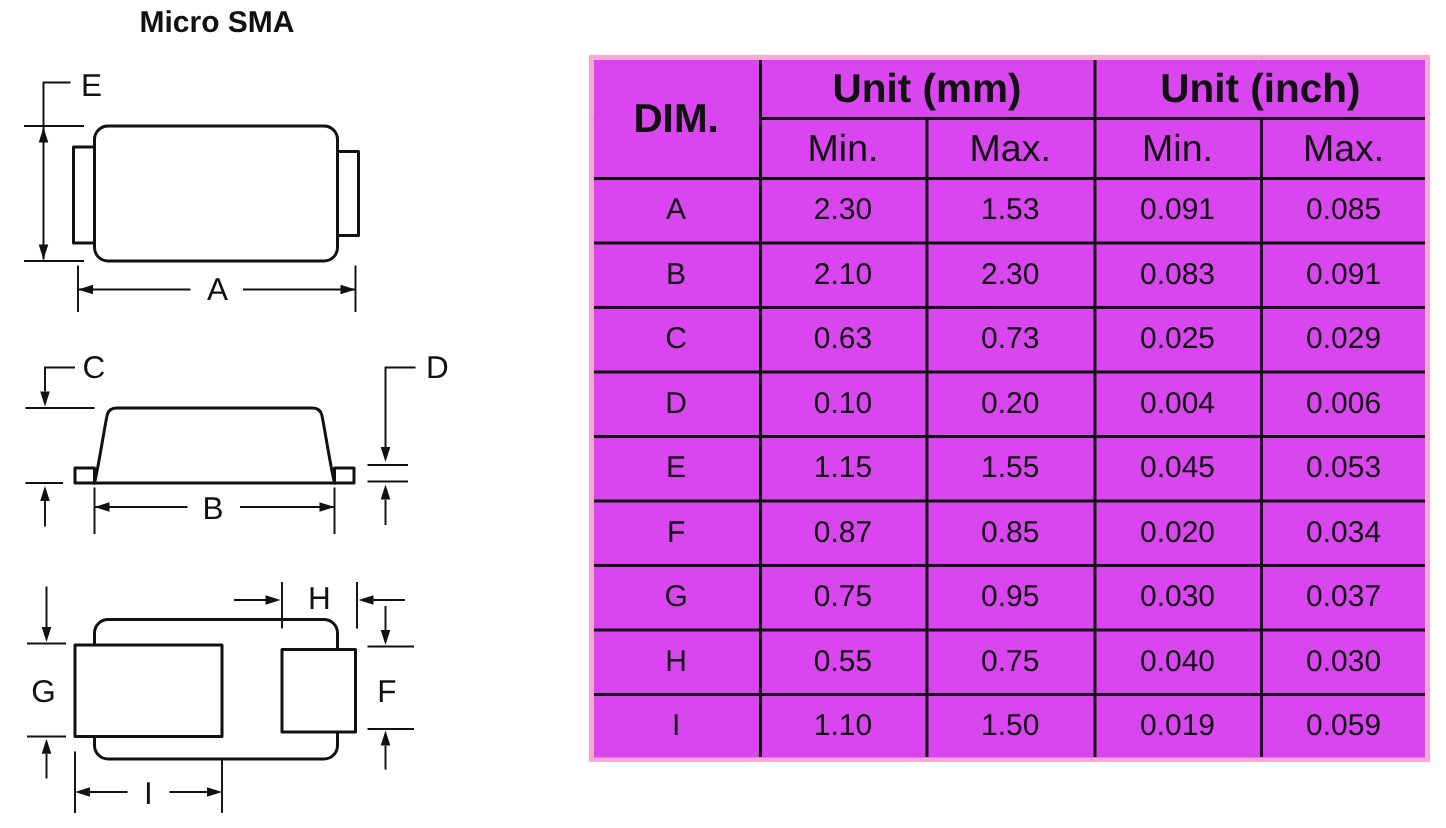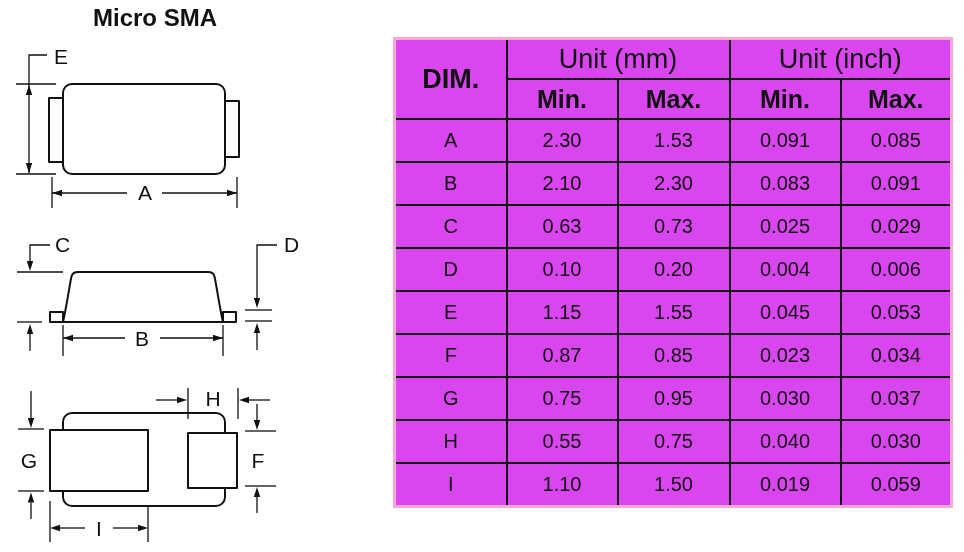--- a/index.html
+++ b/index.html
@@ -9,21 +9,21 @@
     height: 552px;
     background: #ffffff;
     font-family: "Liberation Sans", sans-serif;
     color: #111111;
     overflow: hidden;
   }
   .title {
     position: absolute;
     left: 93px;
     top: 4px;
-    font-size: 24px;
+    font-size: 20px;
     font-weight: bold;
     color: #111111;
     white-space: nowrap;
   }
   svg.drawings {
     position: absolute;
     left: 0;
     top: 0;
   }
   svg.drawings .shape {
@@ -57,23 +57,23 @@
     border: 3px solid #f9a8d4;
   }
   table.dim-table th, table.dim-table td {
     border: 2px solid #111111;
     text-align: center;
     vertical-align: middle;
     padding: 0;
     font-family: "Liberation Sans", sans-serif;
     color: #111111;
   }
-  table.dim-table th.h-unit { font-size: 27px; font-weight: normal; height: 38px; }
+  table.dim-table th.h-unit { font-size: 27px; font-weight: bold; height: 38px; }
   table.dim-table th.h-dim  { font-size: 27px; font-weight: bold; }
-  table.dim-table th.h-mm   { font-size: 25px; font-weight: bold; height: 38px; }
+  table.dim-table th.h-mm   { font-size: 25px; font-weight: normal; height: 38px; }
   table.dim-table td { font-size: 20px; font-weight: normal; height: 41px; }
 </style>
 </head>
 <body>
 
 <div class="page">
 
   <div class="title">Micro SMA</div>
 
   <svg class="drawings" width="330" height="552" viewBox="0 0 330 552">
@@ -240,21 +240,21 @@
         <td>E</td>
         <td>1.15</td>
         <td>1.55</td>
         <td>0.045</td>
         <td>0.053</td>
       </tr>
       <tr>
         <td>F</td>
         <td>0.87</td>
         <td>0.85</td>
-        <td>0.023</td>
+        <td>0.020</td>
         <td>0.034</td>
       </tr>
       <tr>
         <td>G</td>
         <td>0.75</td>
         <td>0.95</td>
         <td>0.030</td>
         <td>0.037</td>
       </tr>
       <tr>

